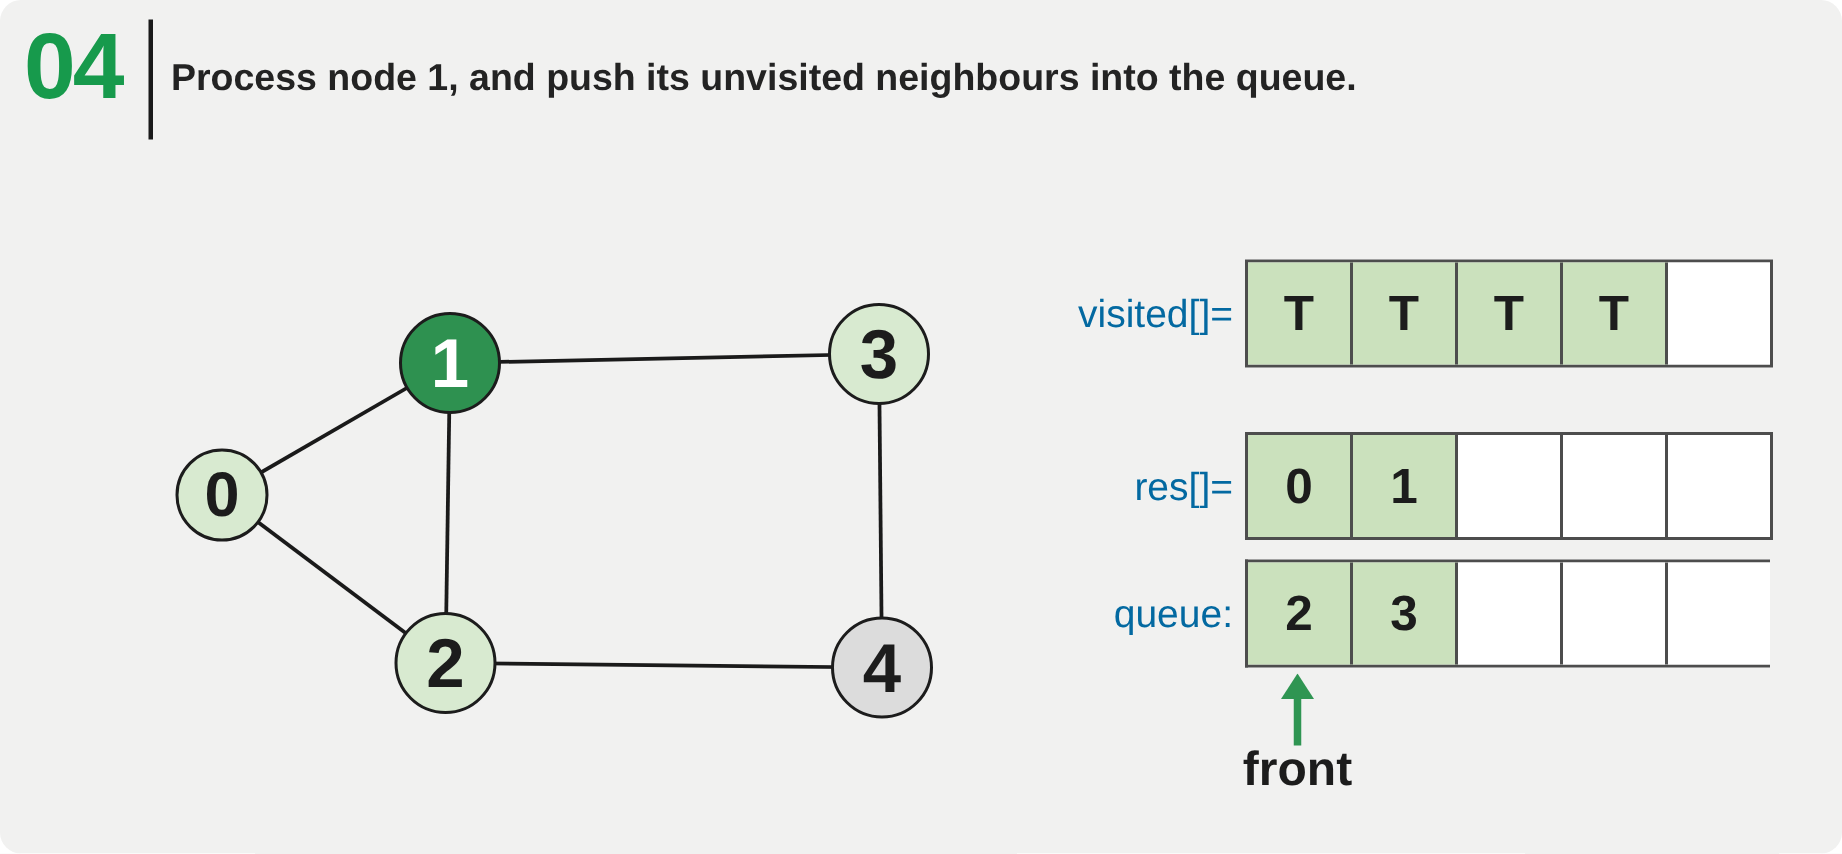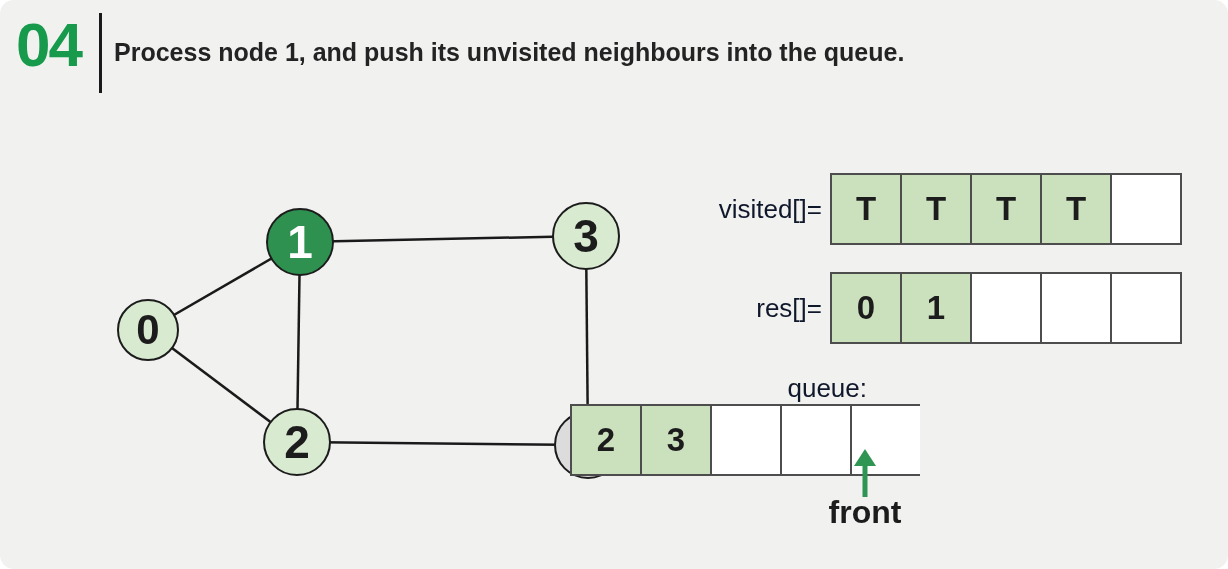--- a/index.html
+++ b/index.html
@@ -44,21 +44,21 @@
   .node.state-current   { background: #2e9150; color: #ffffff; }
   .node.state-unvisited { background: #dcdcdc; color: #1c1c1c; }
 
   
   .array-row {
     position: absolute; left: 570px;
     display: flex; align-items: center;
   }
   .array-label {
     width: 252px; margin-right: 8px;
-    text-align: right; font-size: 26px; font-weight: 500; color: #0f172a;
+    text-align: right; font-size: 26px; font-weight: 500; color: #0369a1;
     white-space: nowrap;
   }
   .cells {
     display: flex;
     border: 2px solid #4d4d4d;
     background: #ffffff;
   }
   .cells.open-right { border-right: none; }
   .cell {
     width: 68px; height: 68px;
@@ -115,32 +115,32 @@
     <div class="array-label">visited[]=</div>
     <div class="cells">
       <div class="cell filled">T</div>
       <div class="cell filled">T</div>
       <div class="cell filled">T</div>
       <div class="cell filled">T</div>
       <div class="cell"></div>
     </div>
   </div>
 
-  <div class="array-row" style="top:272px;">
+  <div class="array-row" style="top:288px;">
     <div class="array-label">res[]=</div>
     <div class="cells">
       <div class="cell filled">0</div>
       <div class="cell filled">1</div>
       <div class="cell"></div>
       <div class="cell"></div>
       <div class="cell"></div>
     </div>
   </div>
 
-  <div class="array-row" style="top:373px;flex-direction:column;">
+  <div class="array-row" style="top:373px;">
     <div class="array-label">queue:</div>
     <div class="cells open-right">
       <div class="cell filled">2</div>
       <div class="cell filled">3</div>
       <div class="cell"></div>
       <div class="cell"></div>
       <div class="cell"></div>
     </div>
   </div>
 

